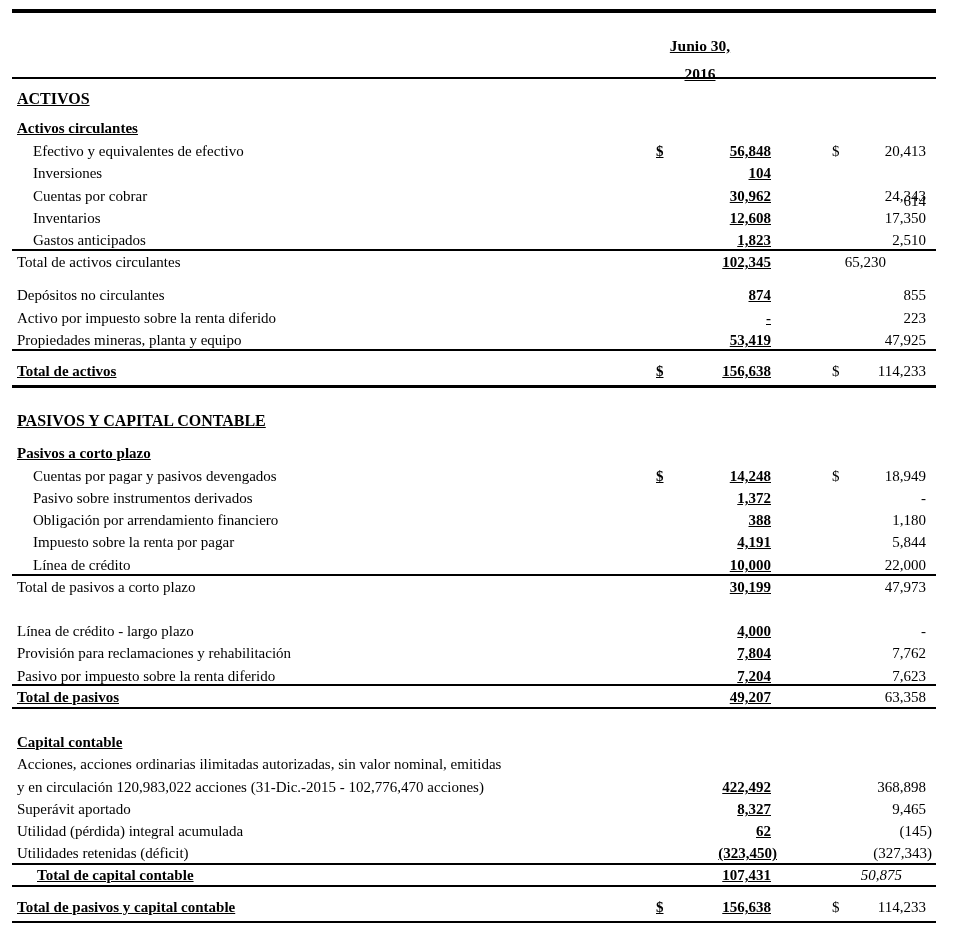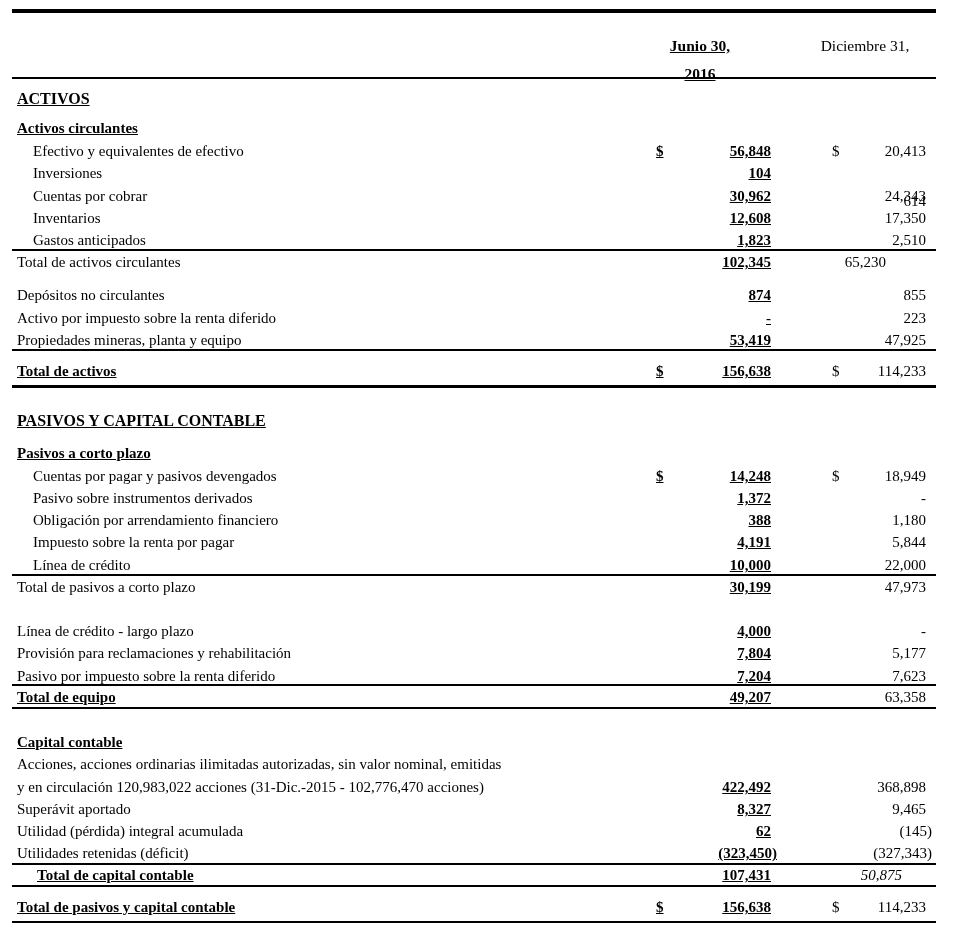--- a/index.html
+++ b/index.html
@@ -29,21 +29,20 @@
     <div class="rule" style="left: 12px; top: 863px; width: 924px; height: 2px;"></div>
     <div class="rule" style="left: 12px; top: 885px; width: 924px; height: 2px;"></div>
     <div class="rule" style="left: 12px; top: 921px; width: 924px; height: 2px;"></div>
   </div>
 
 <div class="hdr b" style="left:640px; top:32px; width:120px;">
   <div>Junio 30,</div>
   <div>2016</div>
 </div>
 <div class="hdr" style="left:800px; top:32px; width:130px;">
-  <div>Diciembre 31,</div>
 </div>
 
 <div id="rows">
     <div>
       <div class="txt b" style="left: 17px; top: 90px; font-size: 16px;">ACTIVOS</div>
     </div>
     <div>
       <div class="txt b" style="left: 17px; top: 119px;">Activos circulantes</div>
     </div>
     <div>
@@ -139,29 +138,29 @@
       <div class="txt num" style="left: 840px; top: 578px; width: 86px;">47,973</div>
     </div>
     <div>
       <div class="txt" style="left: 17px; top: 622px;">Línea de crédito - largo plazo</div>
       <div class="txt num b" style="left: 680px; top: 622px; width: 91px;">4,000</div>
       <div class="txt num" style="left: 840px; top: 622px; width: 86px;">-</div>
     </div>
     <div>
       <div class="txt" style="left: 17px; top: 644px;">Provisión para reclamaciones y rehabilitación</div>
       <div class="txt num b" style="left: 680px; top: 644px; width: 91px;">7,804</div>
-      <div class="txt num" style="left: 840px; top: 644px; width: 86px;">5,177</div>
+      <div class="txt num" style="left: 840px; top: 644px; width: 86px;">7,762</div>
     </div>
     <div>
       <div class="txt" style="left: 17px; top: 667px;">Pasivo por impuesto sobre la renta diferido</div>
       <div class="txt num b" style="left: 680px; top: 667px; width: 91px;">7,204</div>
       <div class="txt num" style="left: 840px; top: 667px; width: 86px;">7,623</div>
     </div>
     <div>
-      <div class="txt b" style="left: 17px; top: 688px;">Total de equipo</div>
+      <div class="txt b" style="left: 17px; top: 688px;">Total de pasivos</div>
       <div class="txt num b" style="left: 680px; top: 688px; width: 91px;">49,207</div>
       <div class="txt num" style="left: 840px; top: 688px; width: 86px;">63,358</div>
     </div>
     <div>
       <div class="txt b" style="left: 17px; top: 733px;">Capital contable</div>
     </div>
     <div>
       <div class="txt" style="left: 17px; top: 755px;">Acciones, acciones ordinarias ilimitadas autorizadas, sin valor nominal, emitidas</div>
     </div>
     <div>

